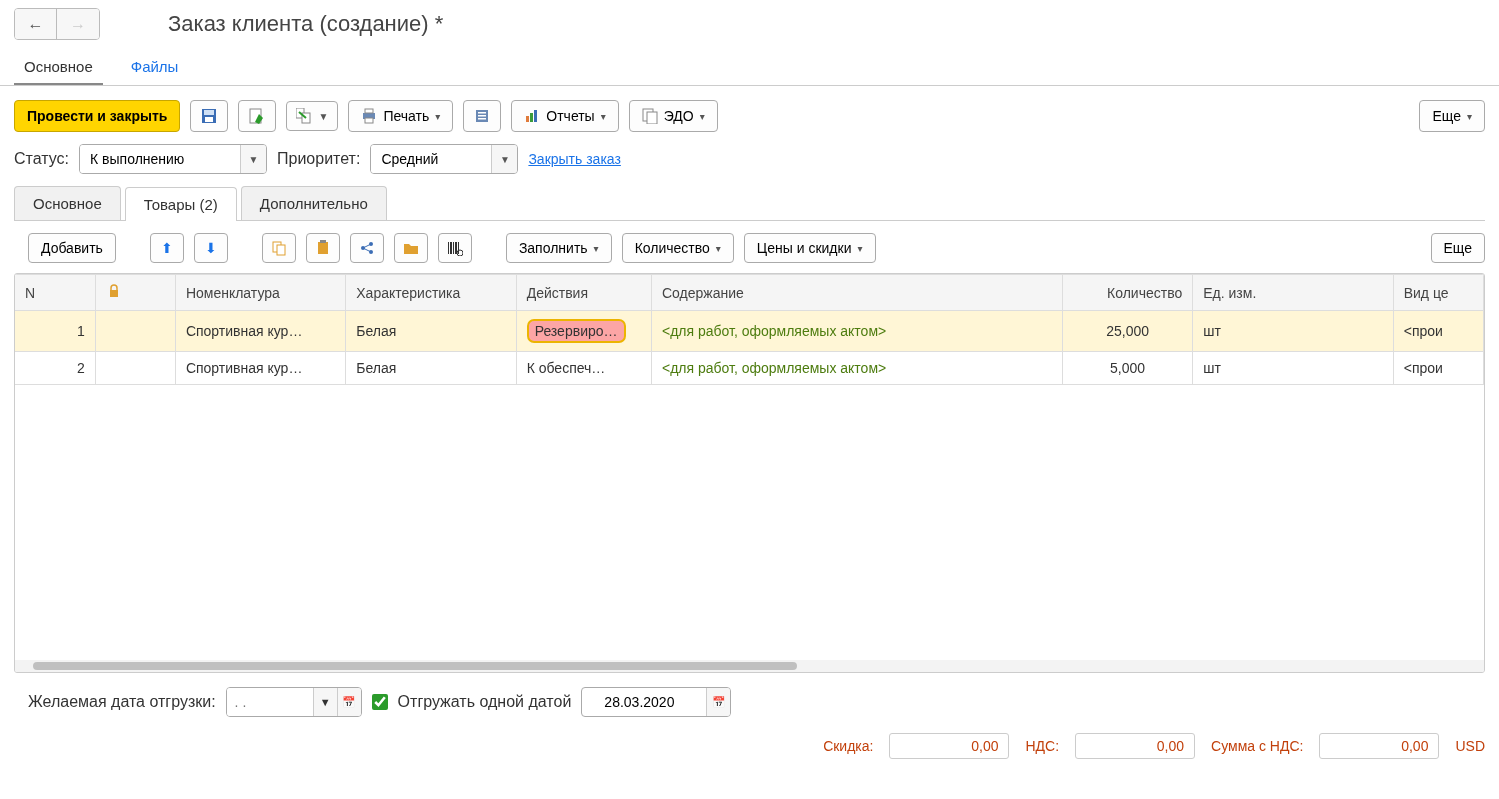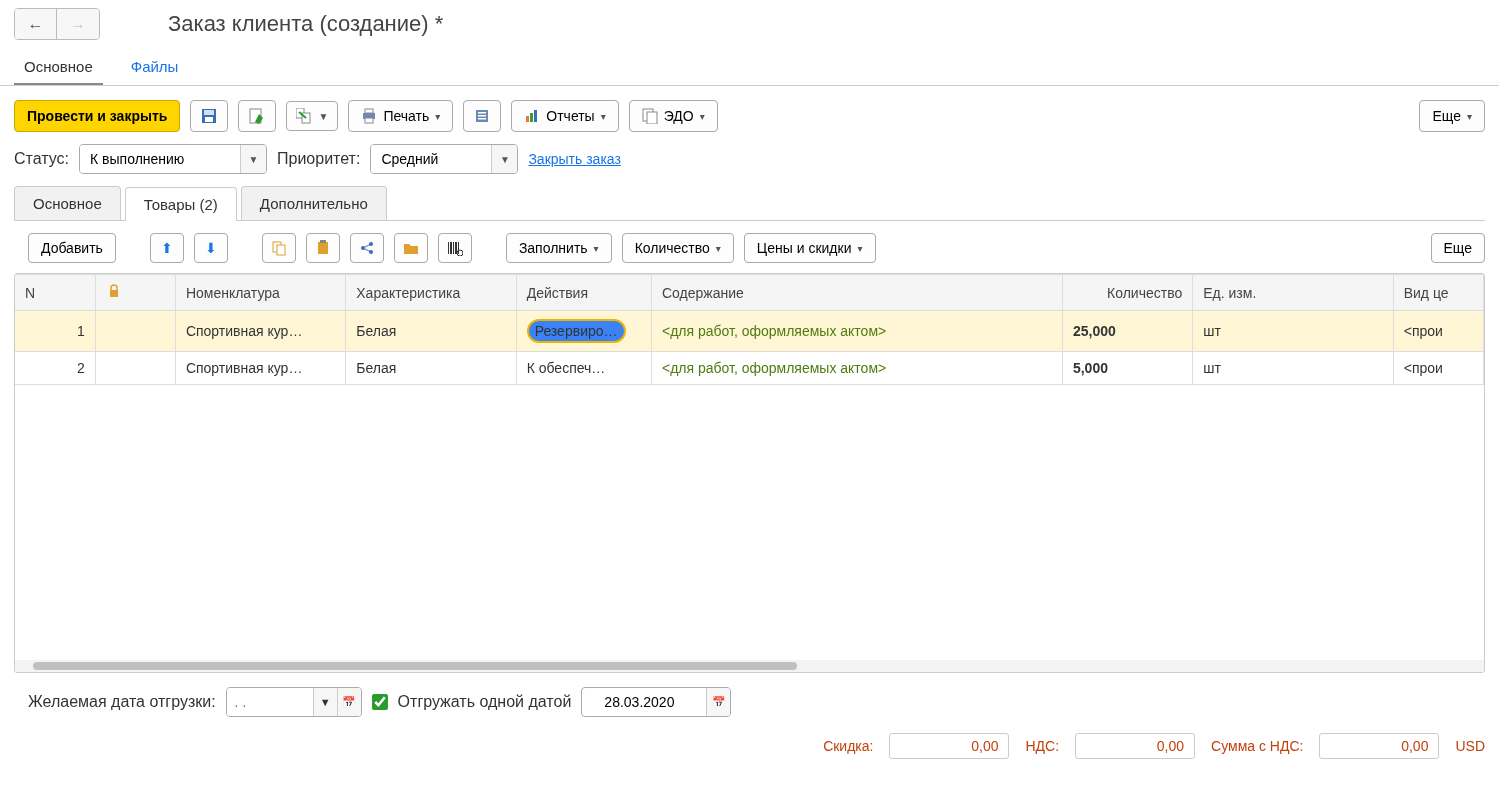--- a/index.html
+++ b/index.html
@@ -47,23 +47,23 @@
 .btn.small { height: 30px; font-size: 14px; }
 .btn.iconsmall { width: 34px; height: 30px; padding:0; justify-content:center; }
 
 
 .table-wrap { margin: 0 14px; border:1px solid #ccc; border-radius:3px; overflow:hidden; height: 400px; position:relative; }
 .grid { width: 100%; border-collapse: collapse; table-layout: fixed; }
 .grid th, .grid td { border-right:1px solid #ddd; border-bottom:1px solid #ddd; padding: 8px 10px; text-align:left; font-size:14px; white-space:nowrap; overflow:hidden; text-overflow:ellipsis; }
 .grid th { background:#f5f5f5; font-weight:normal; color:#444; position:sticky; top:0; border-top: 1px solid #ddd; }
 .grid td.num { text-align:right; }
 .grid tr.sel td { background:#fff6d6; }
-.grid td .highlight { background:#3b82f6; border:2px solid #ecb400; padding:2px 6px; display:inline-block; border-radius:12px; }
+.grid td .highlight { background:#fca5a5; border:2px solid #ecb400; padding:2px 6px; display:inline-block; border-radius:7px; }
 .grid td .placeholder { color:#4d7c0f; }
-.grid td.qty { text-align:left;font-weight:bold; }
+.grid td.qty { text-align:center; }
 
 .hscroll { position:absolute; bottom:0; left:0; right:0; height:12px; background:#f3f3f3; }
 .hscroll-thumb { position:absolute; left:18px; top:2px; height:8px; width:52%; background:#c0c0c0; border-radius:4px; }
 
 
 .bottom-row { display:flex; align-items:center; gap:10px; padding: 14px 14px 10px 28px; }
 .date-combo { display:flex; border:1px solid #aaa; border-radius:4px; overflow:hidden; height:30px; }
 .date-combo input { border:none; padding:4px 8px; width: 86px; outline:none; font-size:14px; }
 .date-combo .dbtn { width:24px; border-left:1px solid #ccc; background:#f6f6f6; display:flex; align-items:center; justify-content:center; cursor:pointer; font-size:11px; }
 .chk { width:16px; height:16px; accent-color:#2b9b2b; }

